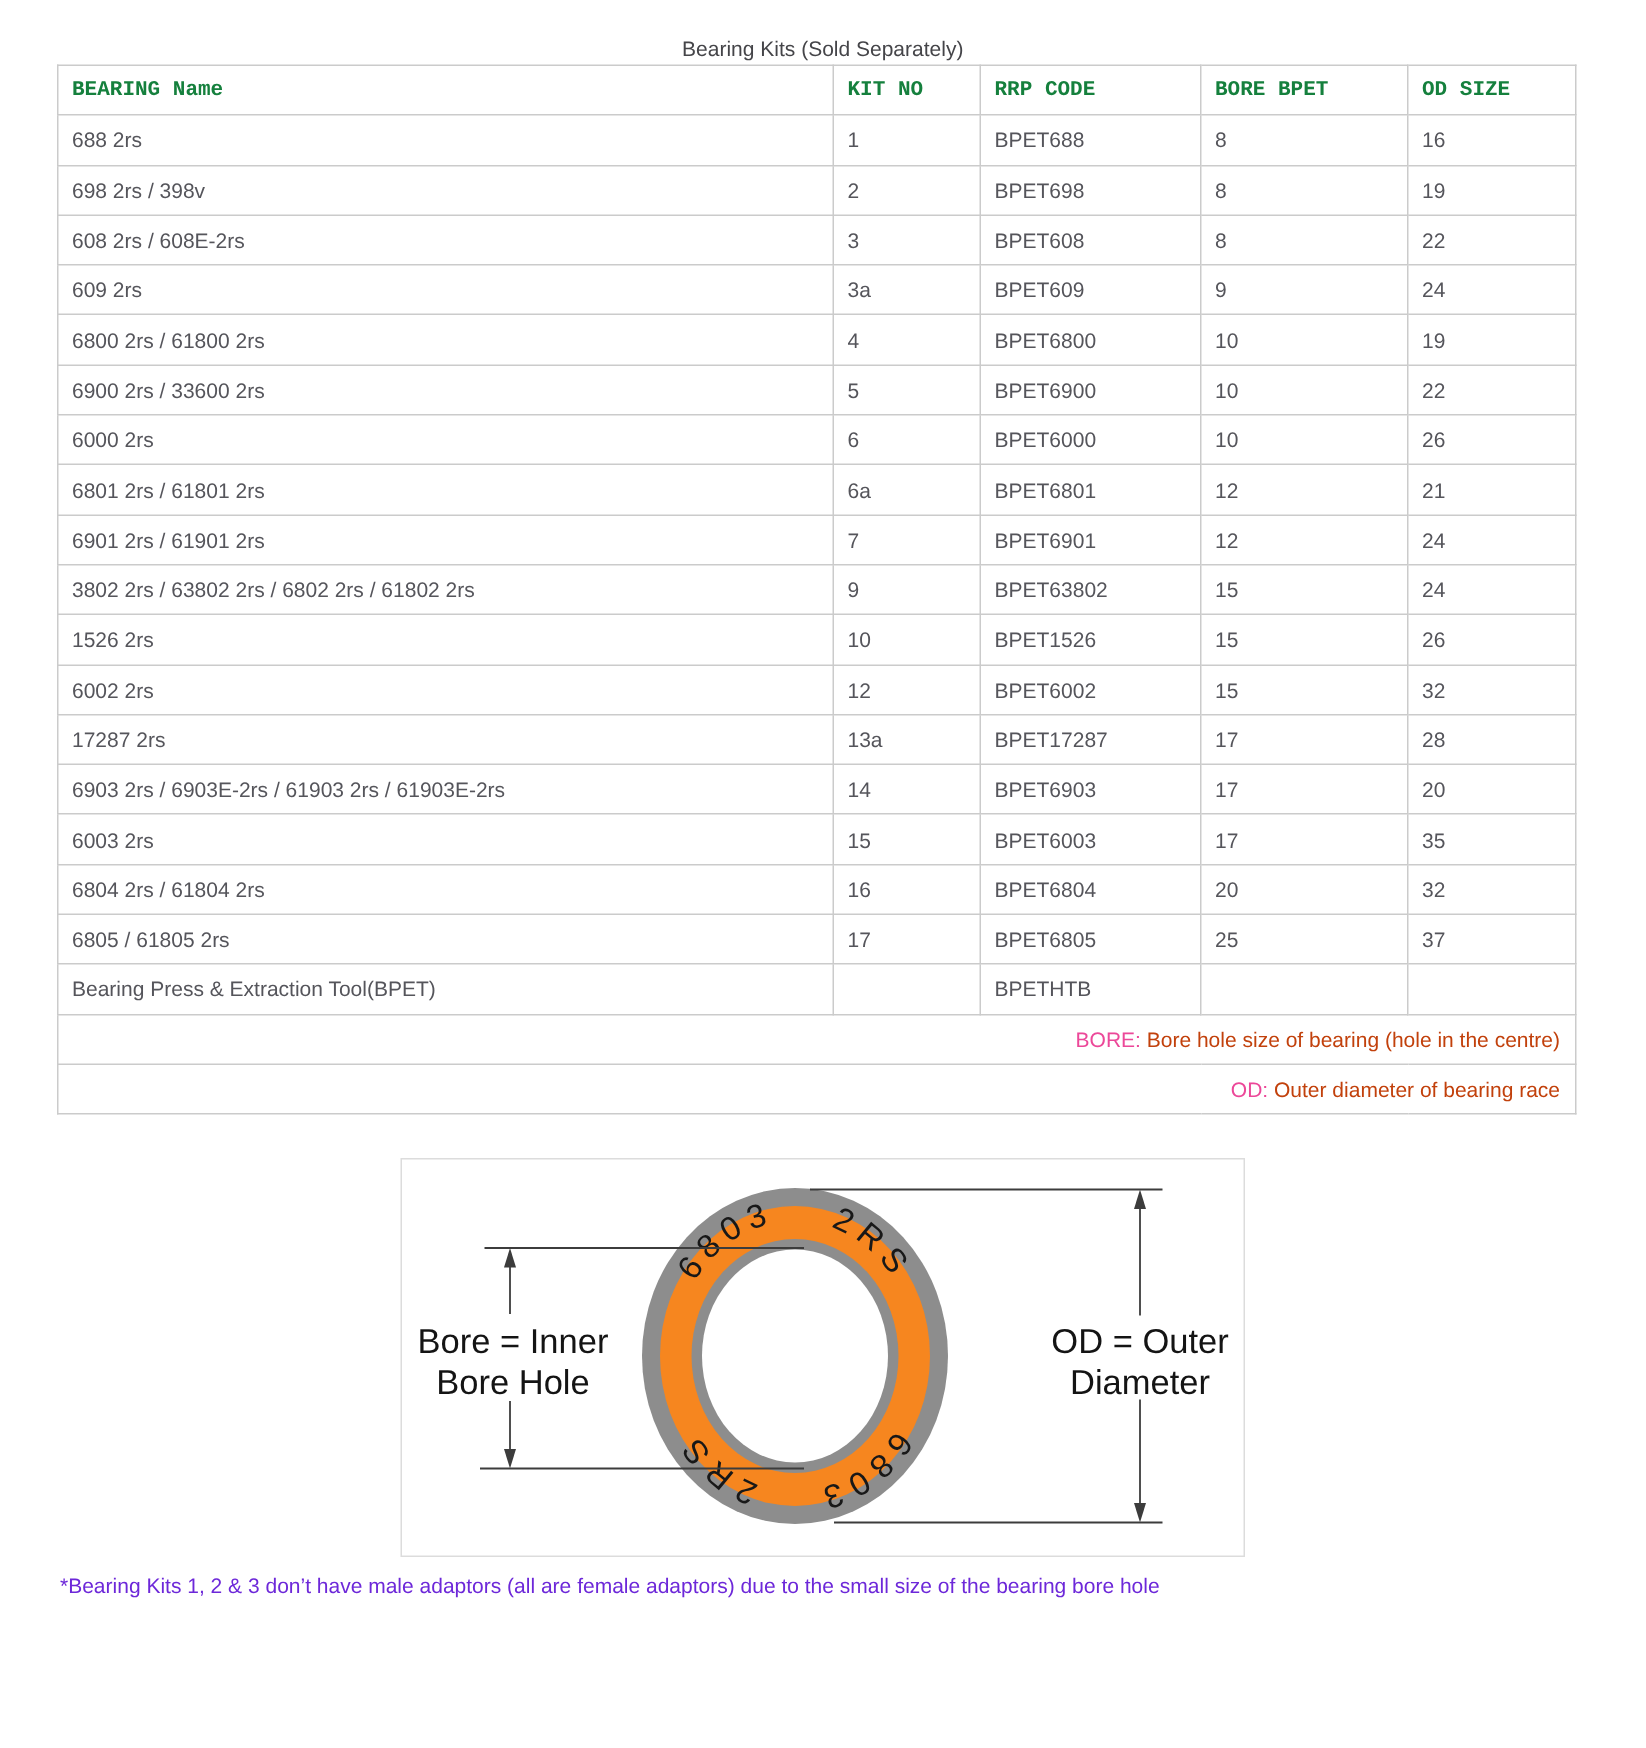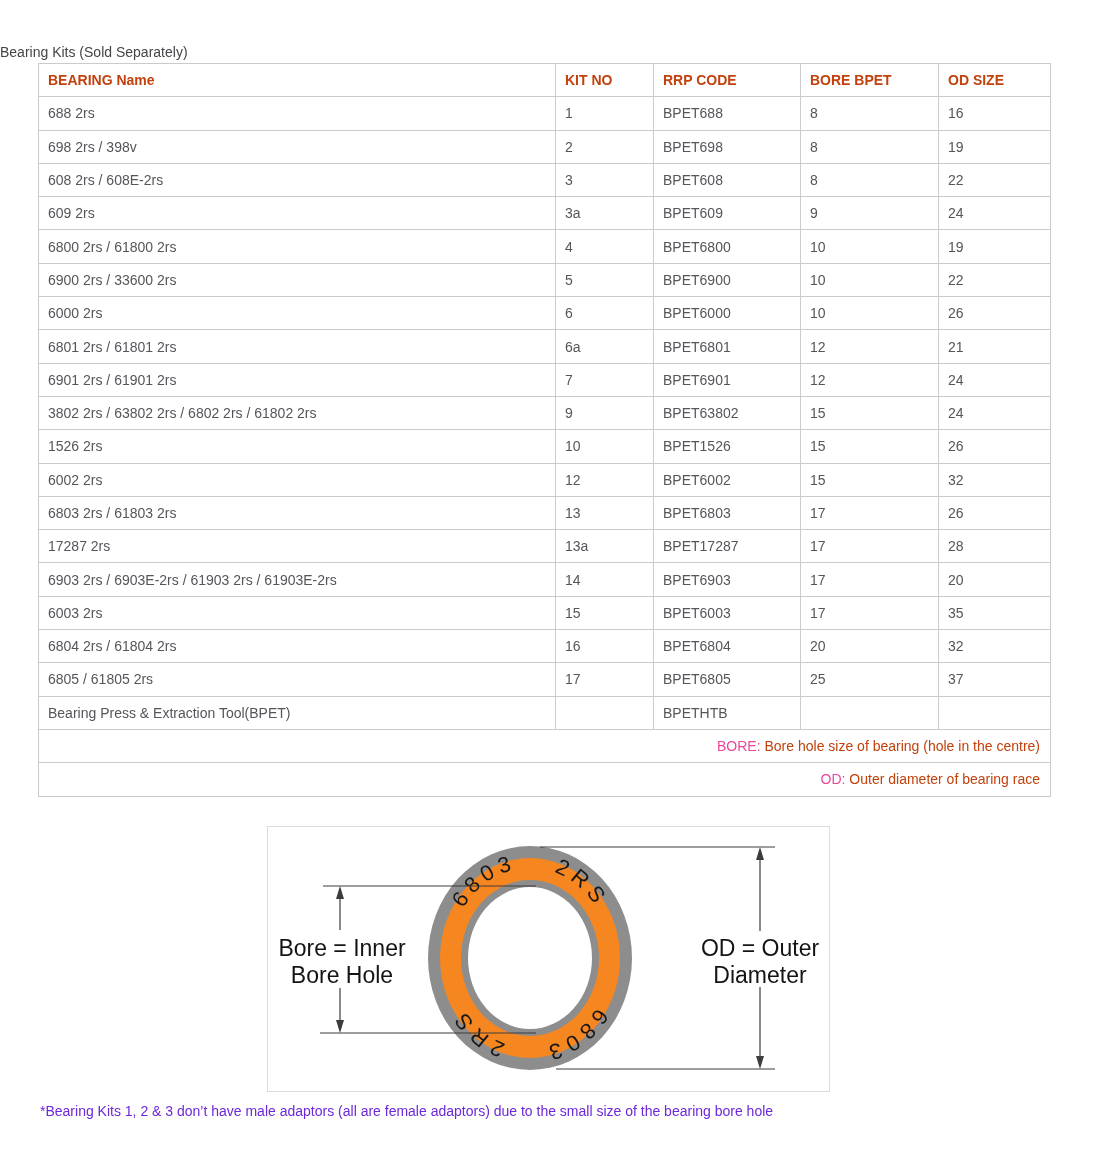--- a/index.html
+++ b/index.html
@@ -2,36 +2,36 @@
 <html><head>
 <meta charset="utf-8">
 <style>
   html,body{margin:0;padding:0;background:#fff;}
   body{
     width:1097px;height:1165px;position:relative;
     font-family:"Liberation Sans","DejaVu Sans",sans-serif;
     color:#55555b;-webkit-font-smoothing:antialiased;
   }
   .page-title{
-    font-size:14px;color:#454549;
-    padding-top:24px;height:19px;margin-top:20px;
+    text-align:center;font-size:14px;color:#454549;
+    padding-top:24px;height:19px;
   }
   table.kits{
     margin-left:38px;width:1012px;border-collapse:collapse;table-layout:fixed;
   }
   table.kits th, table.kits td{
     border:1px solid #cbcbcb;
     font-size:14px;
     padding:0 9px;
     height:32.3px;
     text-align:left;
     vertical-align:middle;
     overflow:hidden;white-space:nowrap;
   }
-  table.kits th{font-weight:bold;color:#c2410c;}
+  table.kits th{font-weight:bold;color:#15803d;font-family:Liberation Mono, monospace;}
   table.kits td{color:#55555b;}
   tr.note-row td{
     text-align:right;padding-right:10px;
   }
   .note-label{color:#ec4899;}
   .note-text{color:#c2410c;}
   .diagram-box{
     width:561px;height:264px;
     border:1px solid #dcdcdc;
     margin:29px auto 0 auto;
@@ -156,27 +156,20 @@
         <td>26</td>
       </tr>
       <tr>
         <td>6002 2rs</td>
         <td>12</td>
         <td>BPET6002</td>
         <td>15</td>
         <td>32</td>
       </tr>
       <tr>
-        <td>6803 2rs / 61803 2rs</td>
-        <td>13</td>
-        <td>BPET6803</td>
-        <td>17</td>
-        <td>26</td>
-      </tr>
-      <tr>
         <td>17287 2rs</td>
         <td>13a</td>
         <td>BPET17287</td>
         <td>17</td>
         <td>28</td>
       </tr>
       <tr>
         <td>6903 2rs / 6903E-2rs / 61903 2rs / 61903E-2rs</td>
         <td>14</td>
         <td>BPET6903</td>

